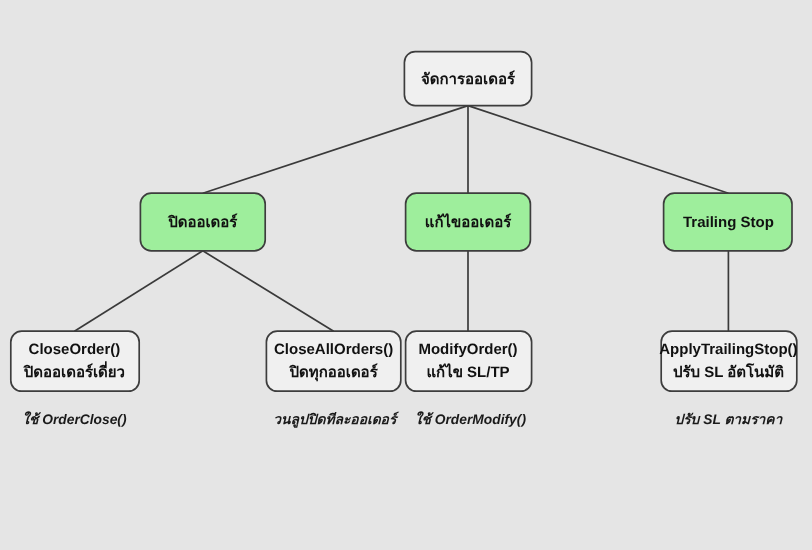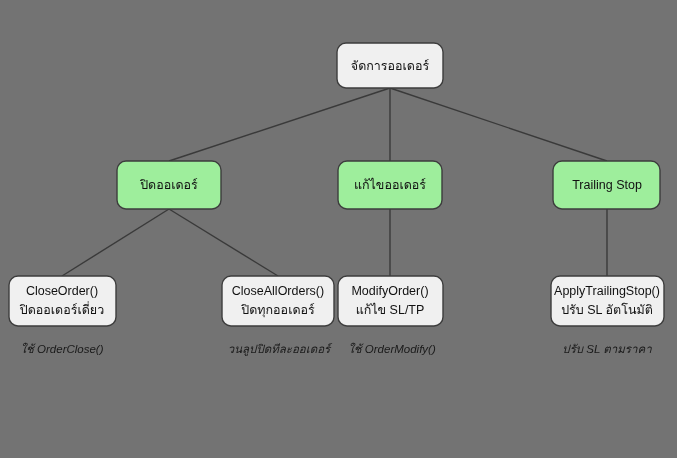--- a/index.html
+++ b/index.html
@@ -10,21 +10,22 @@
   body {
     width: 677px;
     height: 458px;
     overflow: hidden;
     font-family: "Liberation Sans", sans-serif;
   }
   #diagram-root {
     position: relative;
     width: 677px;
     height: 458px;
-    background: #737373;
+    background: #e5e5e5;
+    font-weight: bold;
   }
   svg#tree-canvas {
     position: absolute;
     left: 0;
     top: 0;
     width: 677px;
     height: 458px;
     display: block;
   }
   .edge-line {

